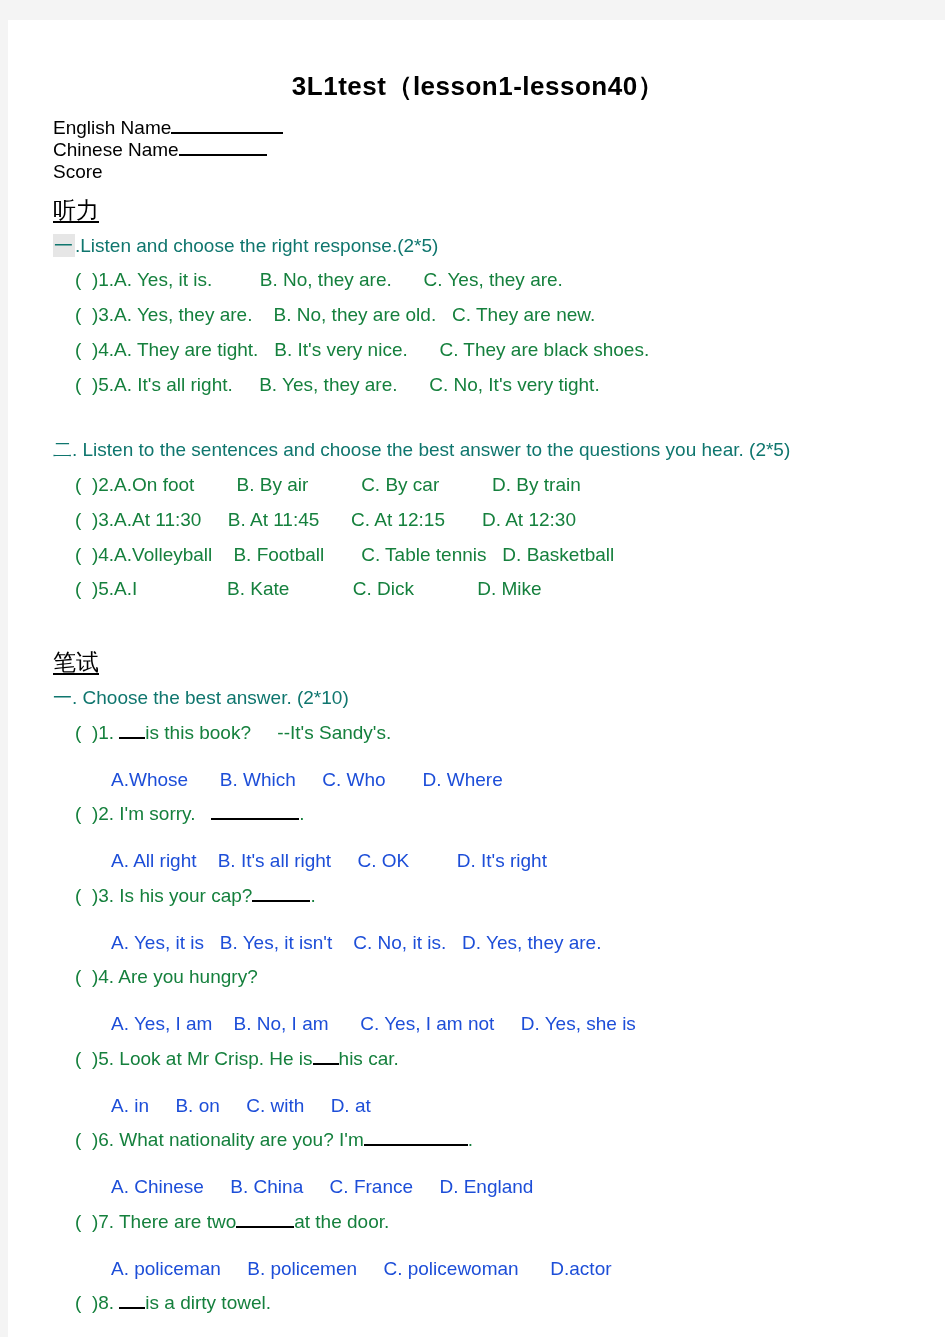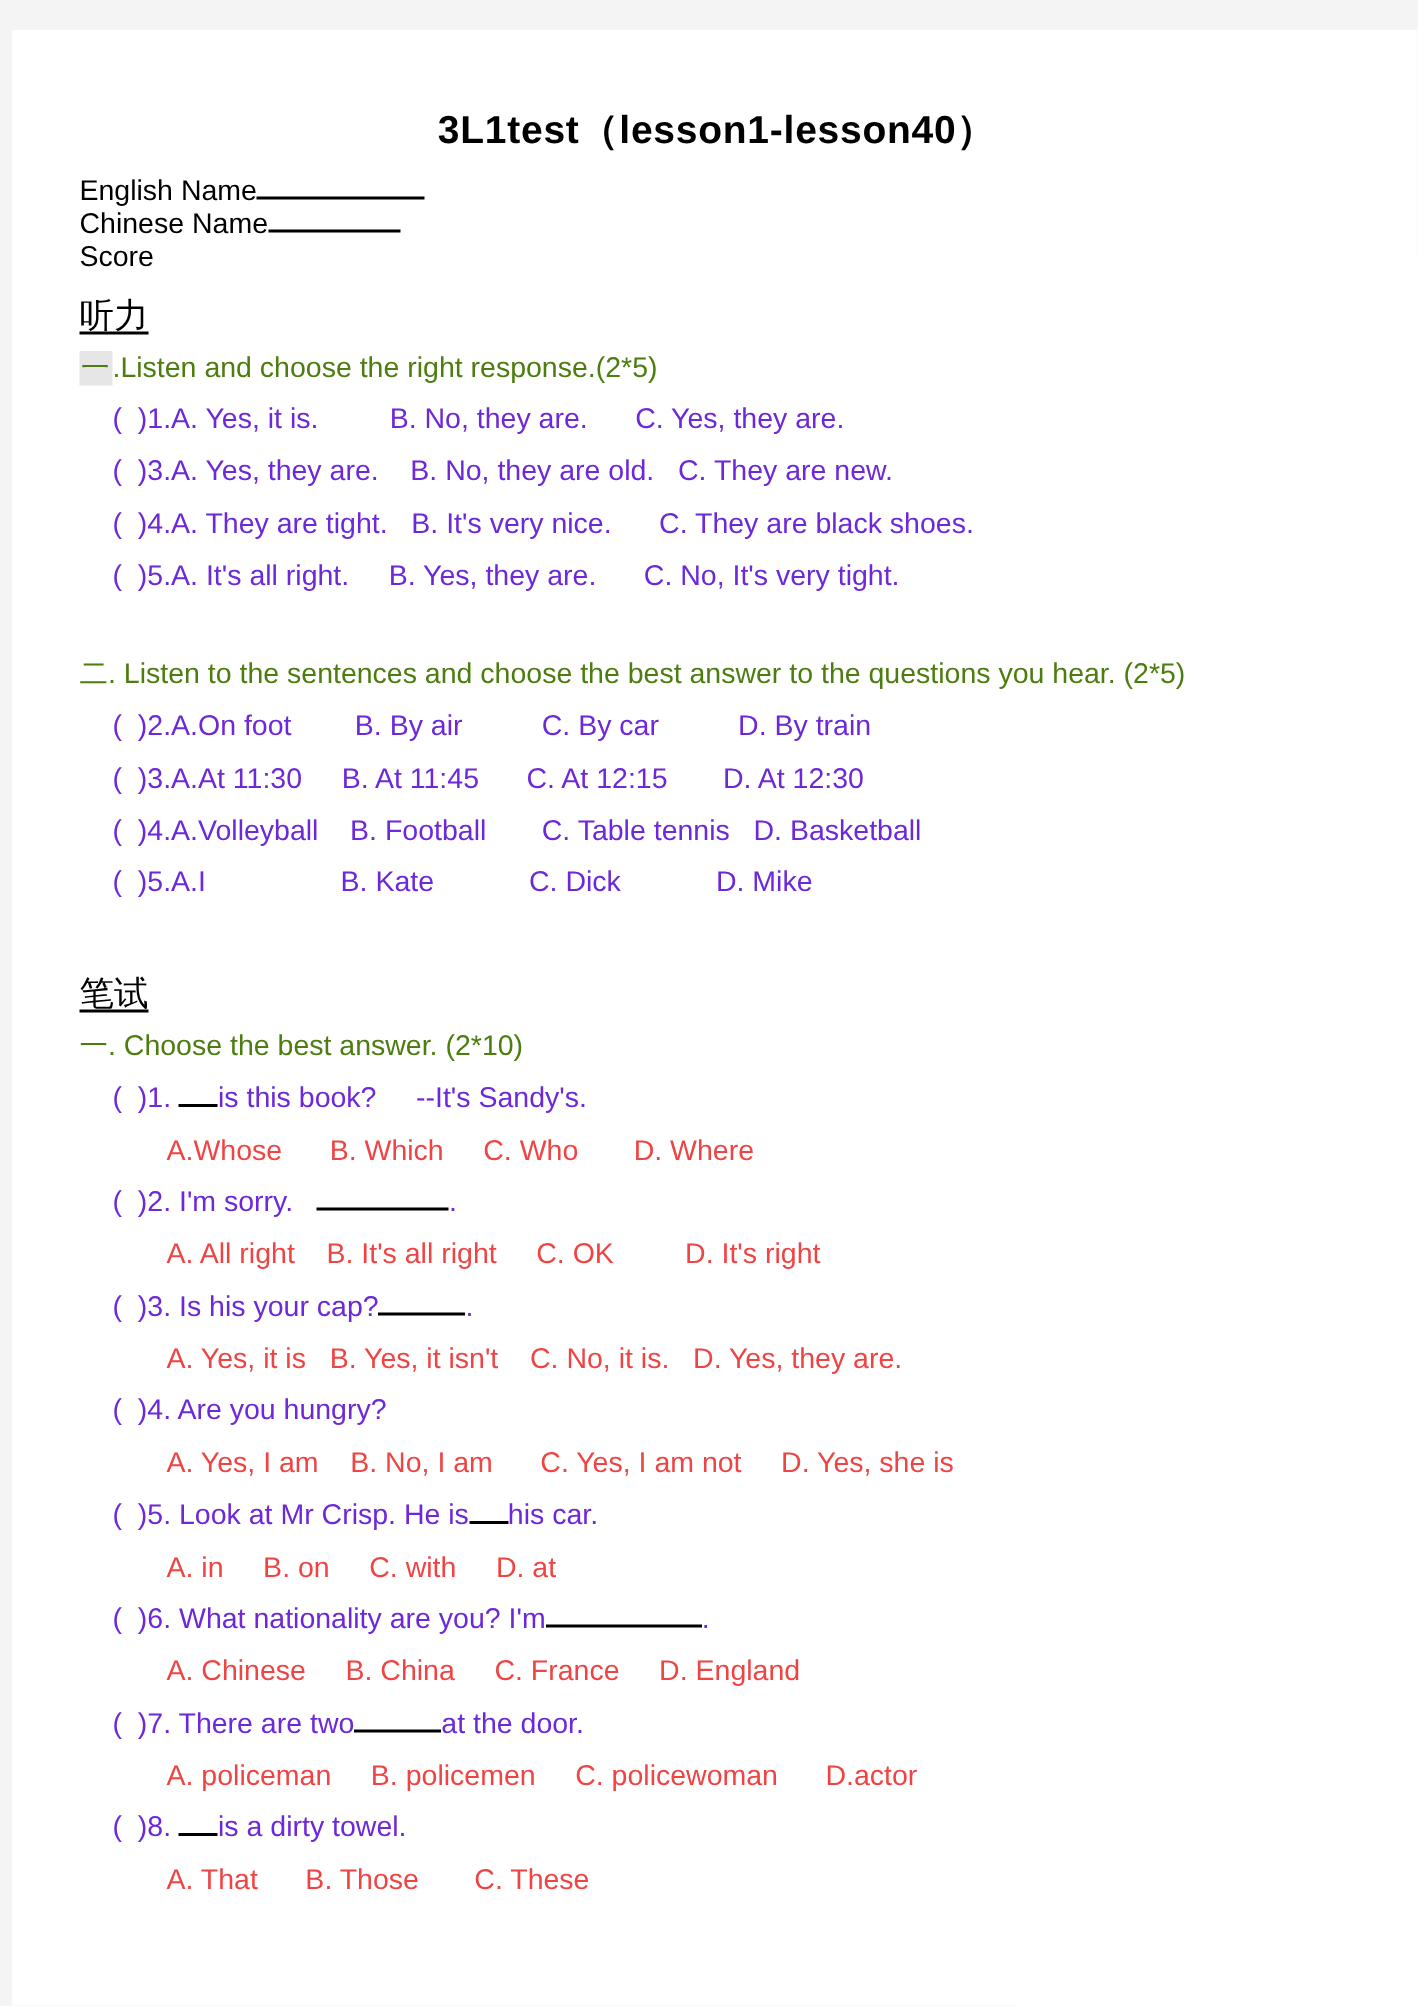--- a/index.html
+++ b/index.html
@@ -65,39 +65,39 @@
     font-size: 23px;
     color: #000;
   }
   .sec-head u {
     text-decoration: underline;
     text-underline-offset: 3px;
   }
   .sec-line {
     margin-top: 8px;
     font-size: 19px;
-    color: #4d7c0f;
+    color: #0f766e;
     line-height: 1.25;
   }
   .hl {
     background: #e6e6e6;
     padding: 1px 2px 1px 1px;
   }
   .q {
     font-size: 19px;
-    color: #6d28d9;
+    color: #15803d;
     margin-top: 11px;
     margin-left: 22px;
     line-height: 1.25;
     white-space: pre;
   }
   .opts {
     font-size: 19px;
-    color: #ef4444;
-    margin-top: 11px;
+    color: #1d4ed8;
+    margin-top: 23px;
     margin-left: 58px;
     line-height: 1.25;
     white-space: pre;
   }
   .spacer-lg { height: 34px; }
   .ul-inline {
     display: inline-block;
     border-bottom: 2px solid #000;
     vertical-align: baseline;
   }

